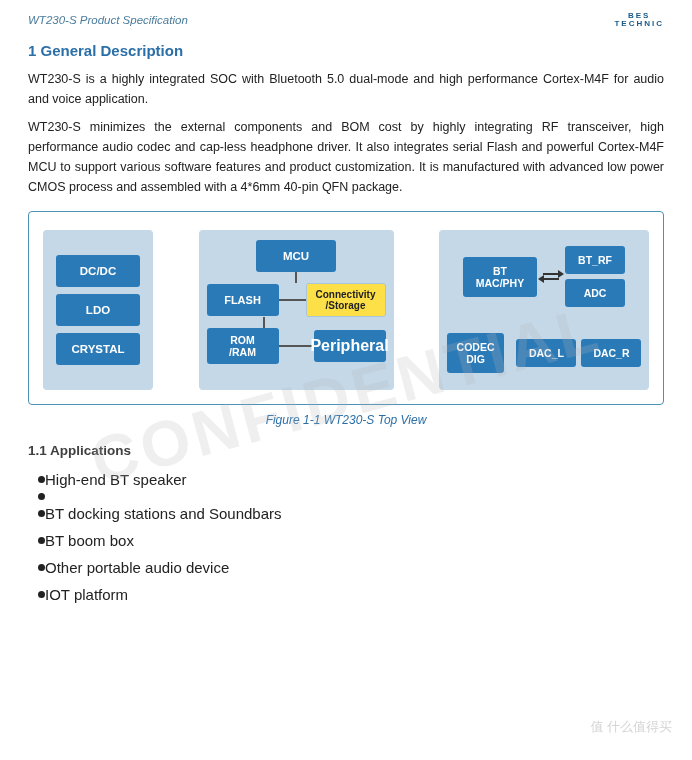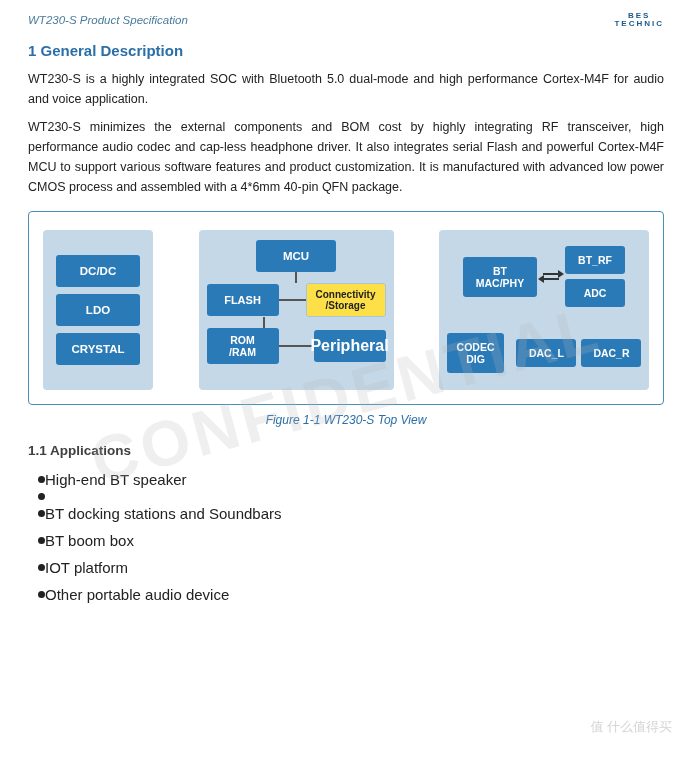--- a/index.html
+++ b/index.html
@@ -332,21 +332,21 @@
     <li>
       <span class="bullet-dot"></span>
       <span>BT docking stations and Soundbars</span>
     </li>
     <li>
       <span class="bullet-dot"></span>
       <span>BT boom box</span>
     </li>
     <li>
       <span class="bullet-dot"></span>
+      <span>Other portable audio device</span>
+    </li>
+    <li>
+      <span class="bullet-dot"></span>
       <span>IOT platform</span>
     </li>
-    <li>
-      <span class="bullet-dot"></span>
-      <span>Other portable audio device</span>
-    </li>
   </ul>
 
 </div>
 
 </body></html>

